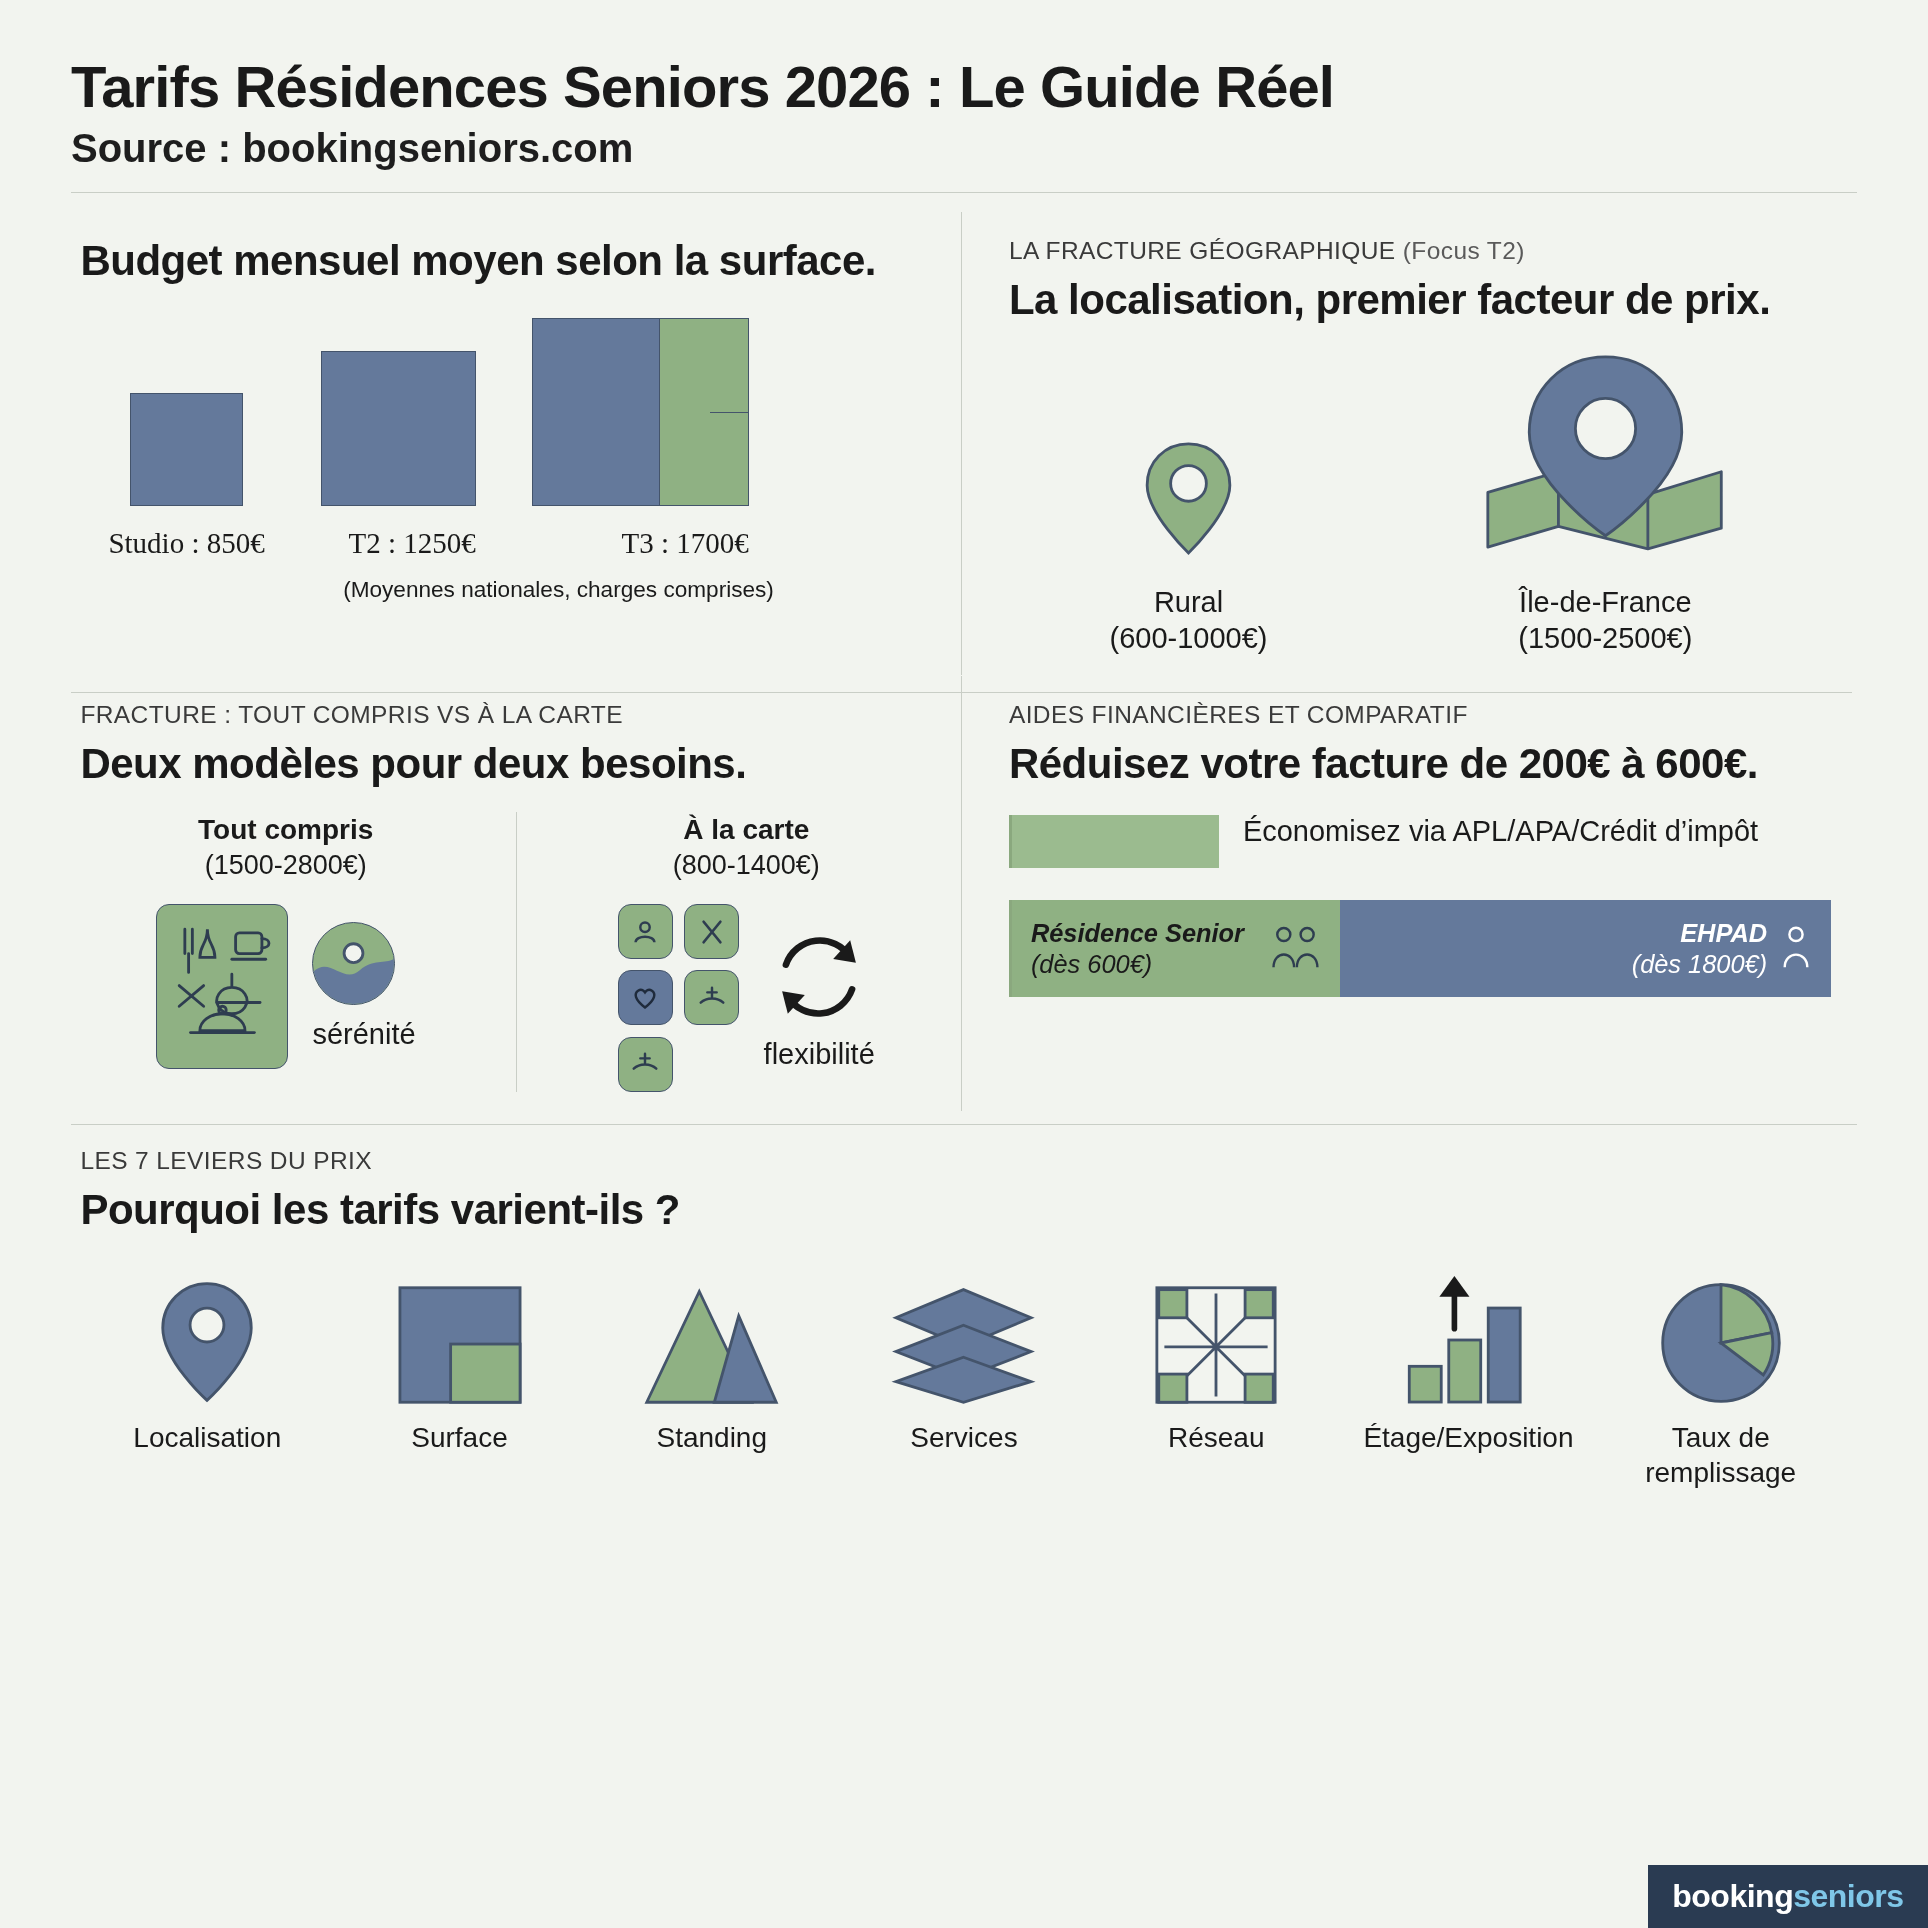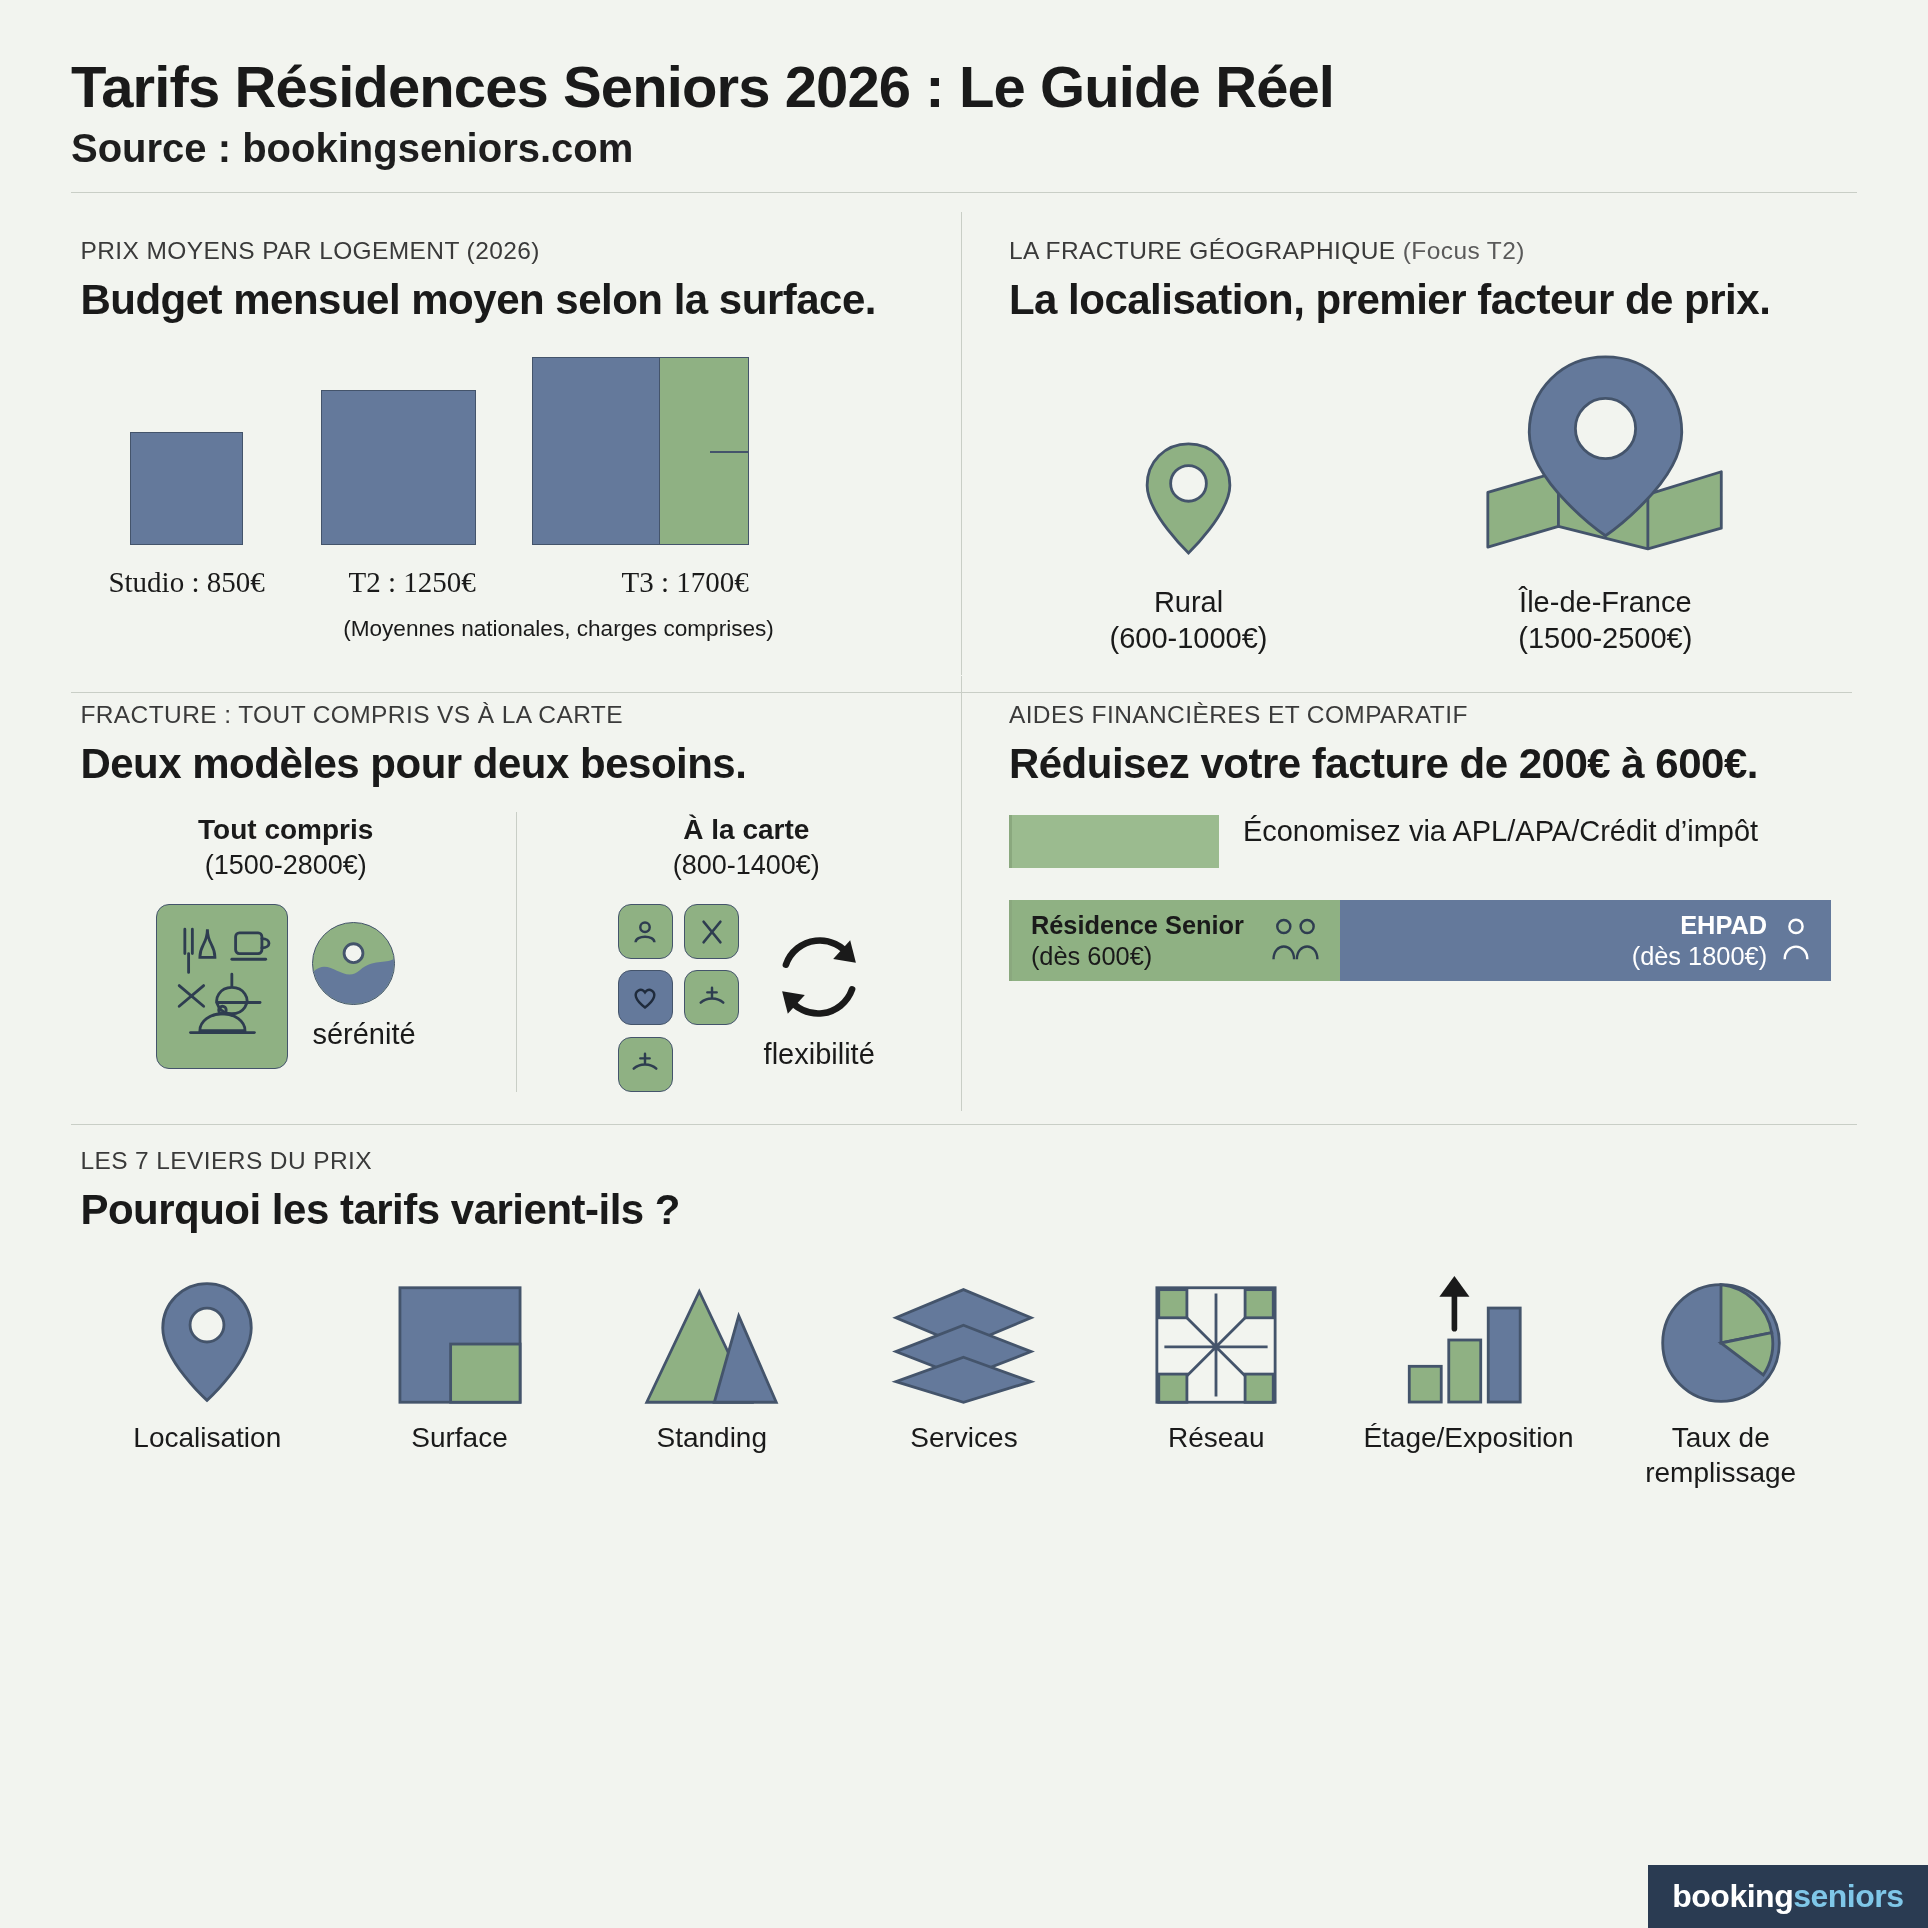--- a/index.html
+++ b/index.html
@@ -201,22 +201,23 @@
     margin-bottom: 32px;
   }
   .bar-green {
     width: 207px; height: 53px;
     background: #9bbb8f;
     border-left: 3.8px solid #8aa87e;
   }
   .bar-caption { font-size: 29px; }
   .compare-bar {
     display: flex;
-    height: 81px;
+    height: 97px;
     border-left: 3.8px solid #8aa87e;
+    font-style: italic;
   }
   .compare-left {
     width: 40%;
     background: #8fb183;
     display: flex; align-items: center; justify-content: space-between;
     padding: 0 17px 0 19px;
     box-sizing: border-box;
   }
   .compare-right {
     width: 60%;
@@ -272,21 +273,20 @@
   <div class="header">
     <h1 class="title">Tarifs Résidences Seniors 2026 : Le Guide Réel</h1>
     <p class="subtitle">Source : bookingseniors.com</p>
   </div>
 
   <div class="hline-full"></div>
 
   <div class="grid">
 
     <div class="cell">
-      <div class="eyebrow">PRIX MOYENS PAR LOGEMENT (2026)</div>
       <h2 class="headline">Budget mensuel moyen selon la surface.</h2>
 
       <div class="surfaces">
         <div class="surface-col">
           <div class="sq sq-studio"></div>
           <div class="surface-label">Studio : 850€</div>
         </div>
         <div class="surface-col">
           <div class="sq sq-t2"></div>
           <div class="surface-label">T2 : 1250€</div>

